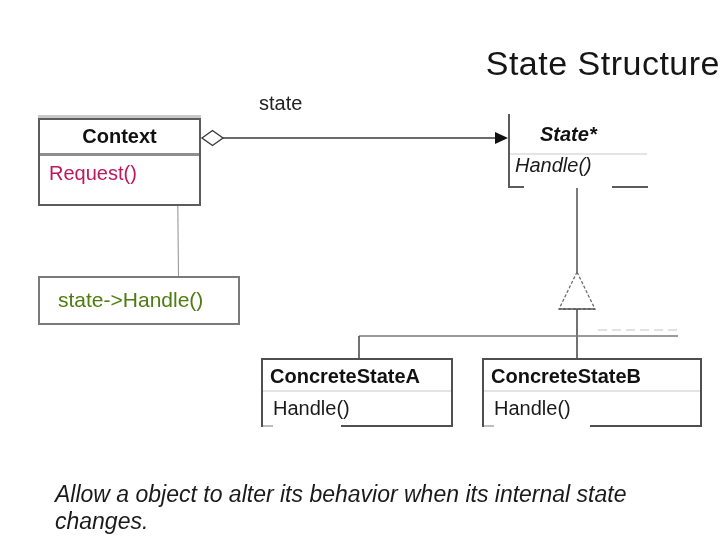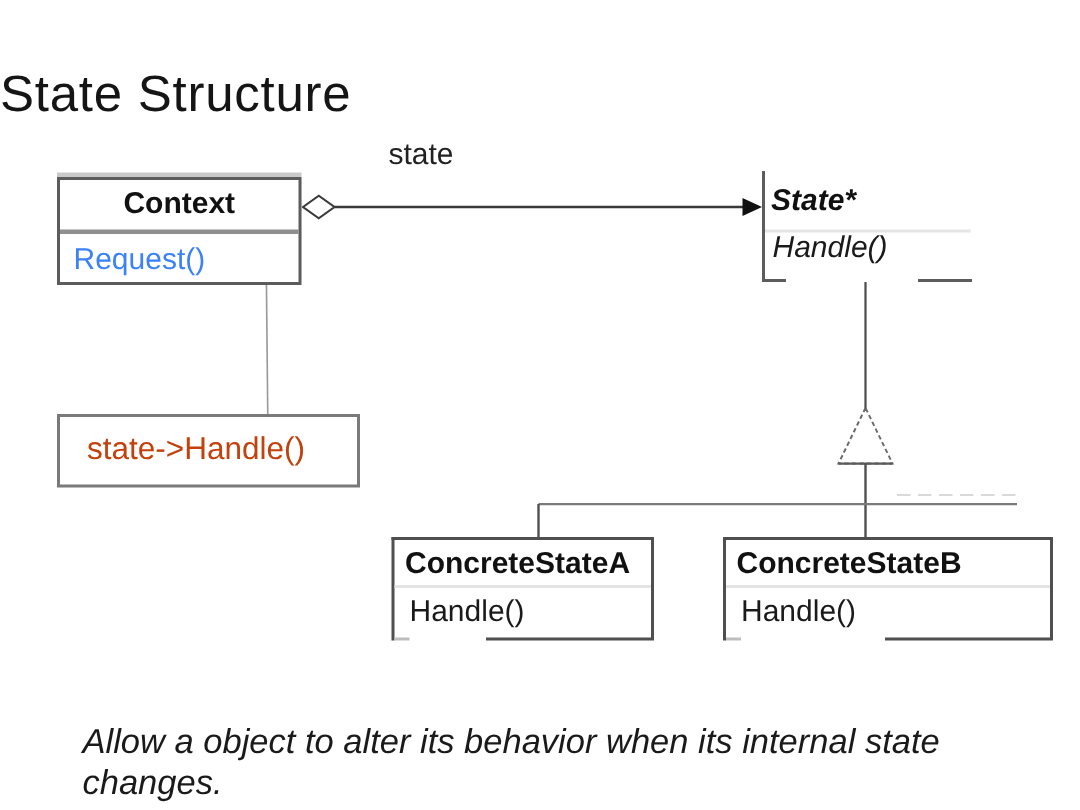--- a/index.html
+++ b/index.html
@@ -10,74 +10,74 @@
   .slide{
     position:relative;
     width:720px;height:540px;
     background:#ffffff;
     overflow:hidden;
     margin:0 auto;
   }
   .slide-title{
     position:absolute;
     left:0;top:44px;width:720px;
-    text-align:left;
+    text-align:right;
     font-size:34px;
     font-weight:400;
     color:#151515;
     letter-spacing:0.5px;
   }
   svg.lines{
     position:absolute;left:0;top:0;width:720px;height:540px;
     pointer-events:none;
   }
   
   .classbox{
     position:absolute;
     background:#ffffff;
     box-sizing:border-box;
   }
   .context-box{
-    left:38px;top:118px;width:163px;height:72px;
+    left:38px;top:118px;width:163px;height:88px;
     border:2px solid #5c5c5c;
     box-shadow:0 -3px 0 0 #c9c9c9;
   }
   .context-box .cls-name{
     height:33px;line-height:33px;
     text-align:center;
     font-weight:bold;font-size:20px;color:#111;
     border-bottom:3px solid #8f8f8f;
   }
   .context-box .cls-method{
     padding:6px 0 0 9px;
-    font-size:20px;color:#3b82f6;
+    font-size:20px;color:#be185d;
   }
   
   .state-box{
     left:508px;top:114px;width:152px;height:74px;
     border-left:2px solid #5c5c5c;
   }
   .state-box .cls-name{
-    padding:9px 0 0 4px;
+    padding:9px 0 0 30px;
     font-weight:bold;font-style:italic;
     font-size:20px;color:#111;
   }
   .state-box .divider{
     position:absolute;left:0;top:39px;width:137px;height:2px;
     background:#e4e4e4;
   }
   .state-box .cls-method{
     padding:8px 0 0 5px;
     font-style:italic;
     font-size:20px;color:#1a1a1a;
   }
   .state-box .seg-bl{position:absolute;left:0;bottom:0;width:14px;height:2px;background:#5c5c5c;}
   .state-box .seg-br{position:absolute;left:102px;bottom:0;width:36px;height:2px;background:#5c5c5c;}
   .concrete-box{
-    top:358px;width:175px;height:69px;
+    top:358px;width:192px;height:69px;
     border-top:2px solid #4f4f4f;
     border-left:2px solid #4f4f4f;
     border-right:2px solid #4f4f4f;
   }
   .concrete-a{left:261px;}
   .concrete-b{left:482px;width:220px;}
   .concrete-box .cls-name{
     height:30px;line-height:32px;
     padding-left:7px;
     font-weight:bold;font-size:20px;color:#111;
@@ -92,21 +92,21 @@
   
   .note-box{
     position:absolute;
     left:38px;top:276px;width:202px;height:49px;
     box-sizing:border-box;
     border:2px solid #7a7a7a;
     background:#ffffff;
   }
   .note-box .note-text{
     padding:10px 0 0 18px;
-    font-size:21px;color:#c2410c;
+    font-size:21px;color:#4d7c0f;
     white-space:nowrap;
   }
   
   .assoc-label{
     position:absolute;
     left:259px;top:92px;
     font-size:20px;color:#222;
   }
   .caption{
     position:absolute;

